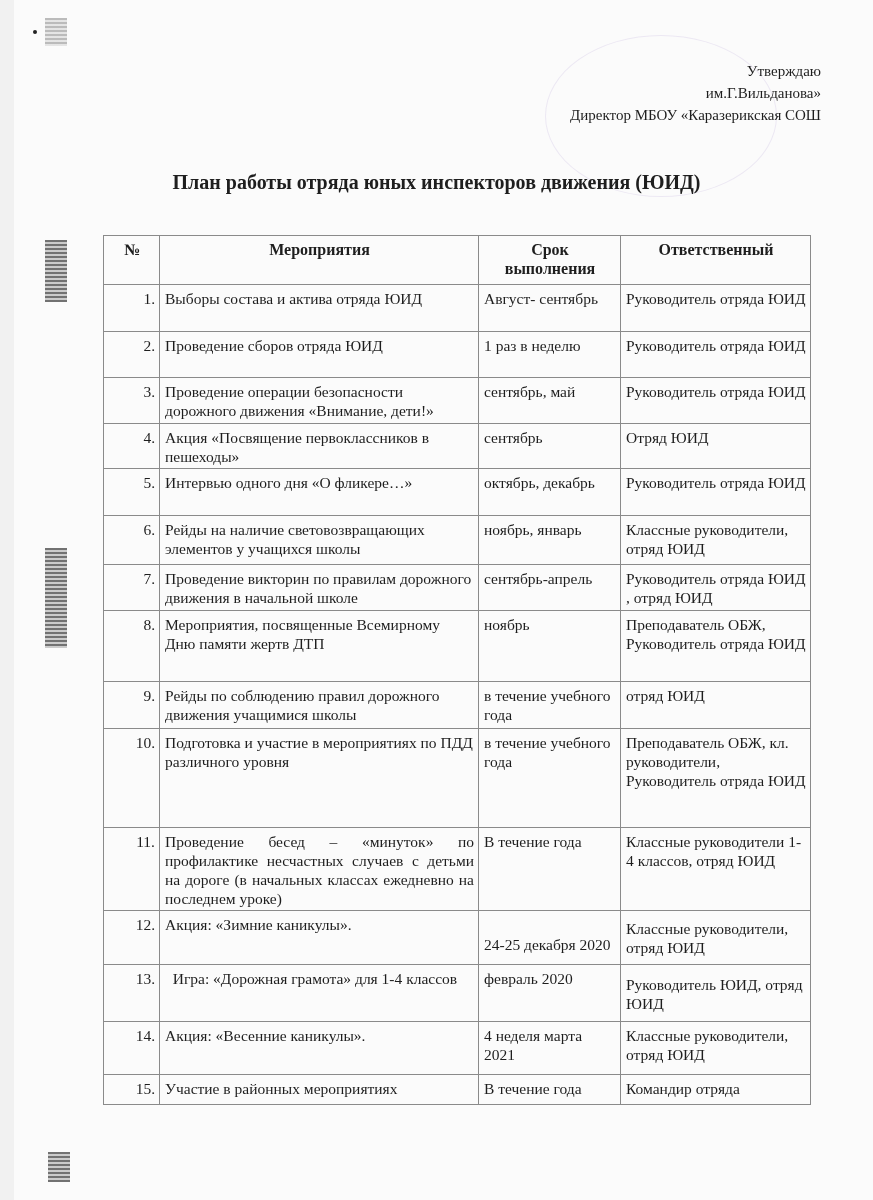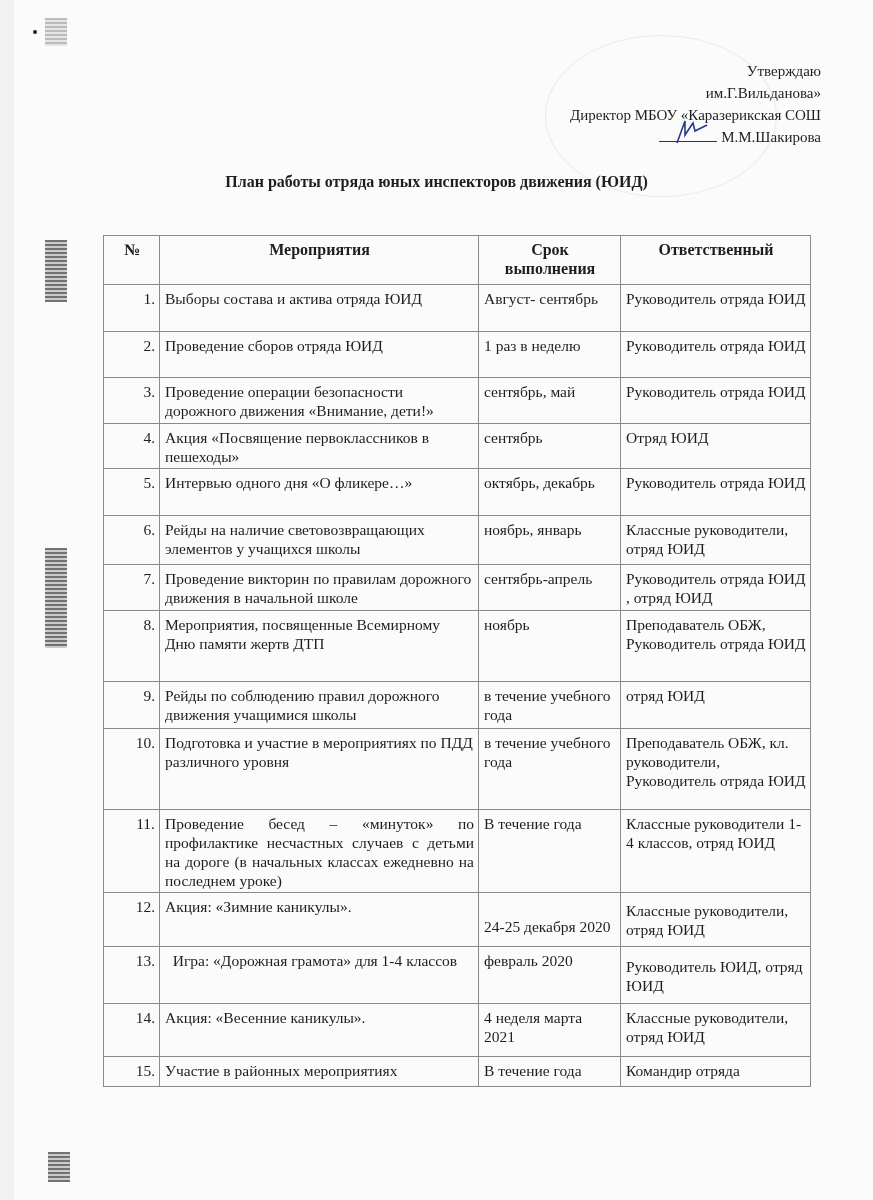--- a/index.html
+++ b/index.html
@@ -23,21 +23,21 @@
     width: 58px; border-bottom: 1px solid #333; position: relative; margin-right: 4px; height: 12px;
   }
   .approval .sig-line svg { position: absolute; left: 12px; top: -14px; }
   .stamp {
     position: absolute; left: 545px; top: 35px; width: 230px; height: 160px;
     border-radius: 50%; border: 1px solid rgba(170,150,210,.18);
   }
 
   .title {
     position: absolute; left: 0; width: 873px; top: 170px; text-align: center;
-    font-weight: bold; font-size: 16px; line-height: 24px;
+    font-weight: bold; font-size: 20px; line-height: 24px;
   }
 
   table.plan {
     position: absolute; left: 103px; top: 235px; width: 707px;
     border-collapse: collapse; table-layout: fixed;
     font-size: 15.5px; line-height: 19px;
   }
   table.plan td, table.plan th {
     border: 1px solid #8a8a8a; vertical-align: top; padding: 4px 4px 2px 5px;
   }
@@ -56,27 +56,20 @@
   <div class="scan-mark" style="left:45px;top:240px;height:62px"></div>
   <div class="scan-mark" style="left:45px;top:548px;height:100px"></div>
   <div class="scan-mark" style="left:48px;top:1152px;height:30px"></div>
 
   <div class="stamp"></div>
 
   <div class="approval">
     <div>Утверждаю</div>
     <div>им.Г.Вильданова»</div>
     <div>Директор МБОУ «Каразерикская СОШ</div>
-    <div>
-      <span class="sig-line">
-        <svg width="40" height="30" viewBox="0 0 40 30">
-          <path d="M6 28 L14 6 L14 20 L22 8 L24 16 L36 10" fill="none" stroke="#2a3a8a" stroke-width="1.6"></path>
-        </svg>
-      </span><span>М.М.Шакирова</span>
-    </div>
   </div>
 
   <div class="title">
     <div>План работы отряда юных инспекторов движения (ЮИД)</div>
   </div>
 
   <table class="plan">
     <colgroup>
       <col style="width:56px">
         <col style="width:319px">
@@ -139,21 +132,21 @@
         <td>Мероприятия, посвященные Всемирному Дню памяти жертв ДТП</td>
         <td>ноябрь</td>
         <td>Преподаватель ОБЖ, Руководитель отряда ЮИД</td>
       </tr>
       <tr style="height:47px">
         <td class="num">9.</td>
         <td>Рейды по соблюдению правил дорожного движения учащимися школы</td>
         <td>в течение учебного года</td>
         <td>отряд ЮИД</td>
       </tr>
-      <tr style="height:81px">
+      <tr style="height:99px">
         <td class="num">10.</td>
         <td>Подготовка и участие в мероприятиях по ПДД различного уровня</td>
         <td>в течение учебного года</td>
         <td>Преподаватель ОБЖ, кл. руководители, Руководитель отряда ЮИД</td>
       </tr>
       <tr style="height:81px">
         <td class="num">11.</td>
         <td class="justify">Проведение бесед – «минуток» по профилактике несчастных случаев с детьми на дороге (в начальных классах ежедневно на последнем уроке)</td>
         <td class="center">В течение года</td>
         <td>Классные руководители 1-4 классов, отряд ЮИД</td>

